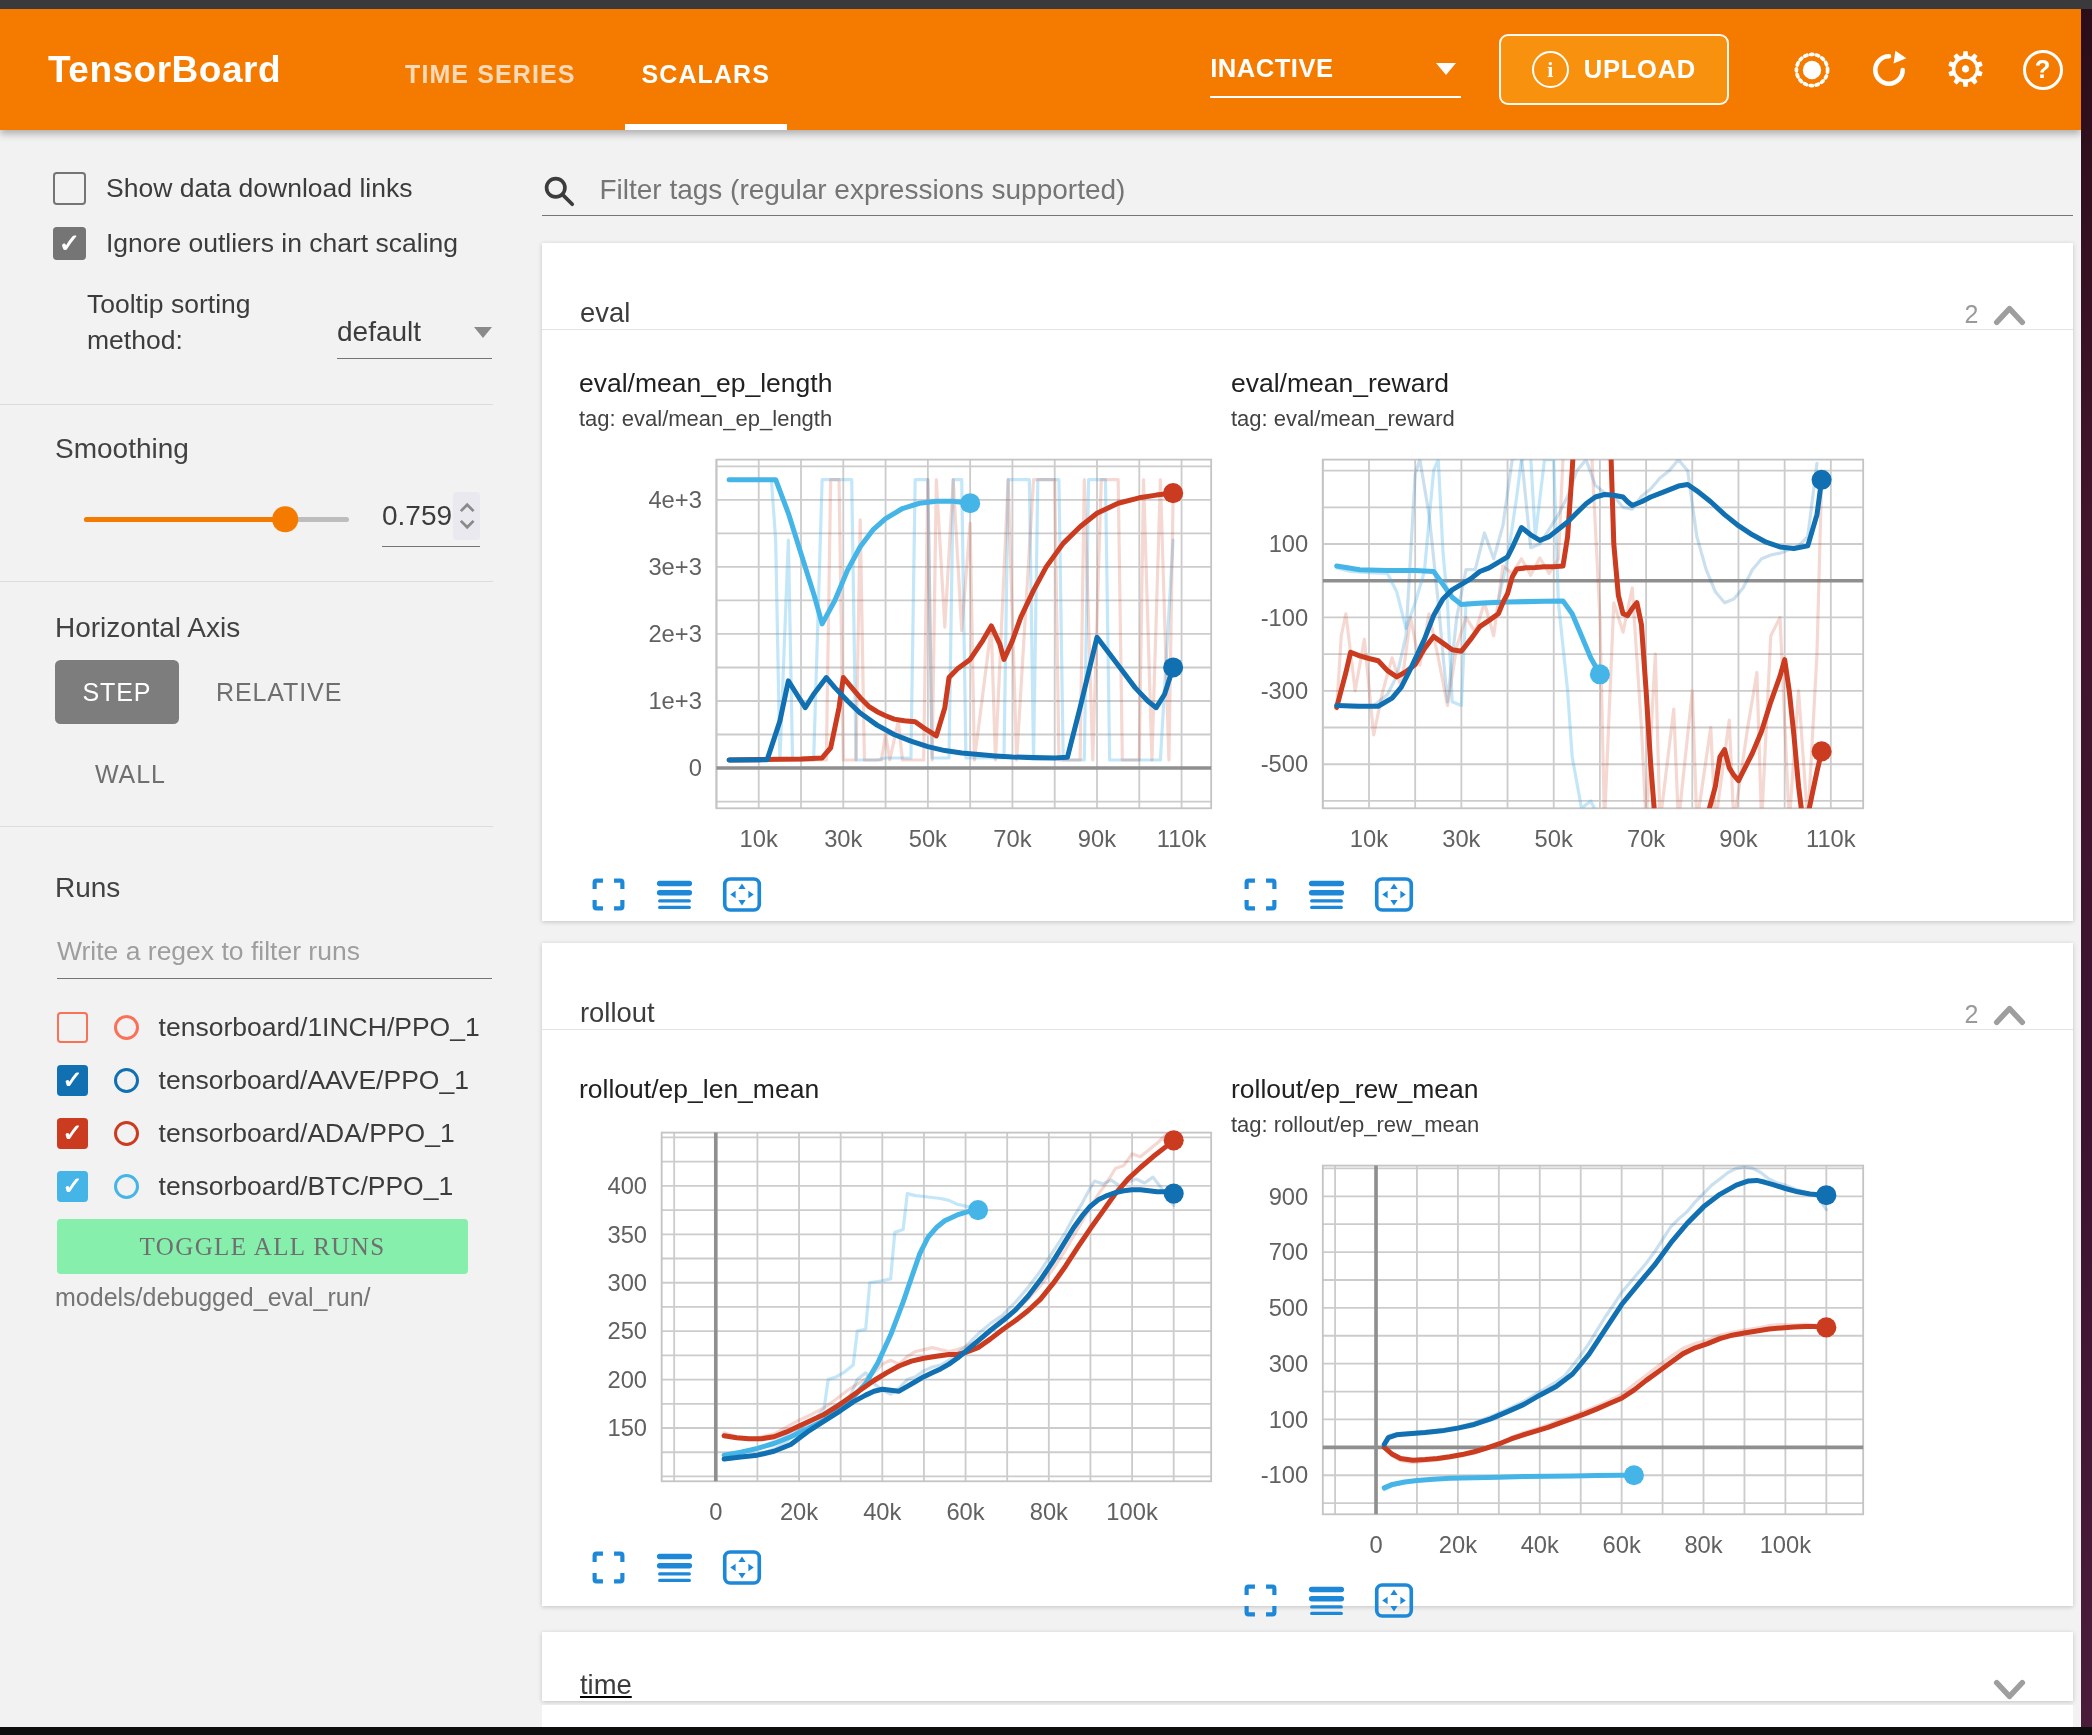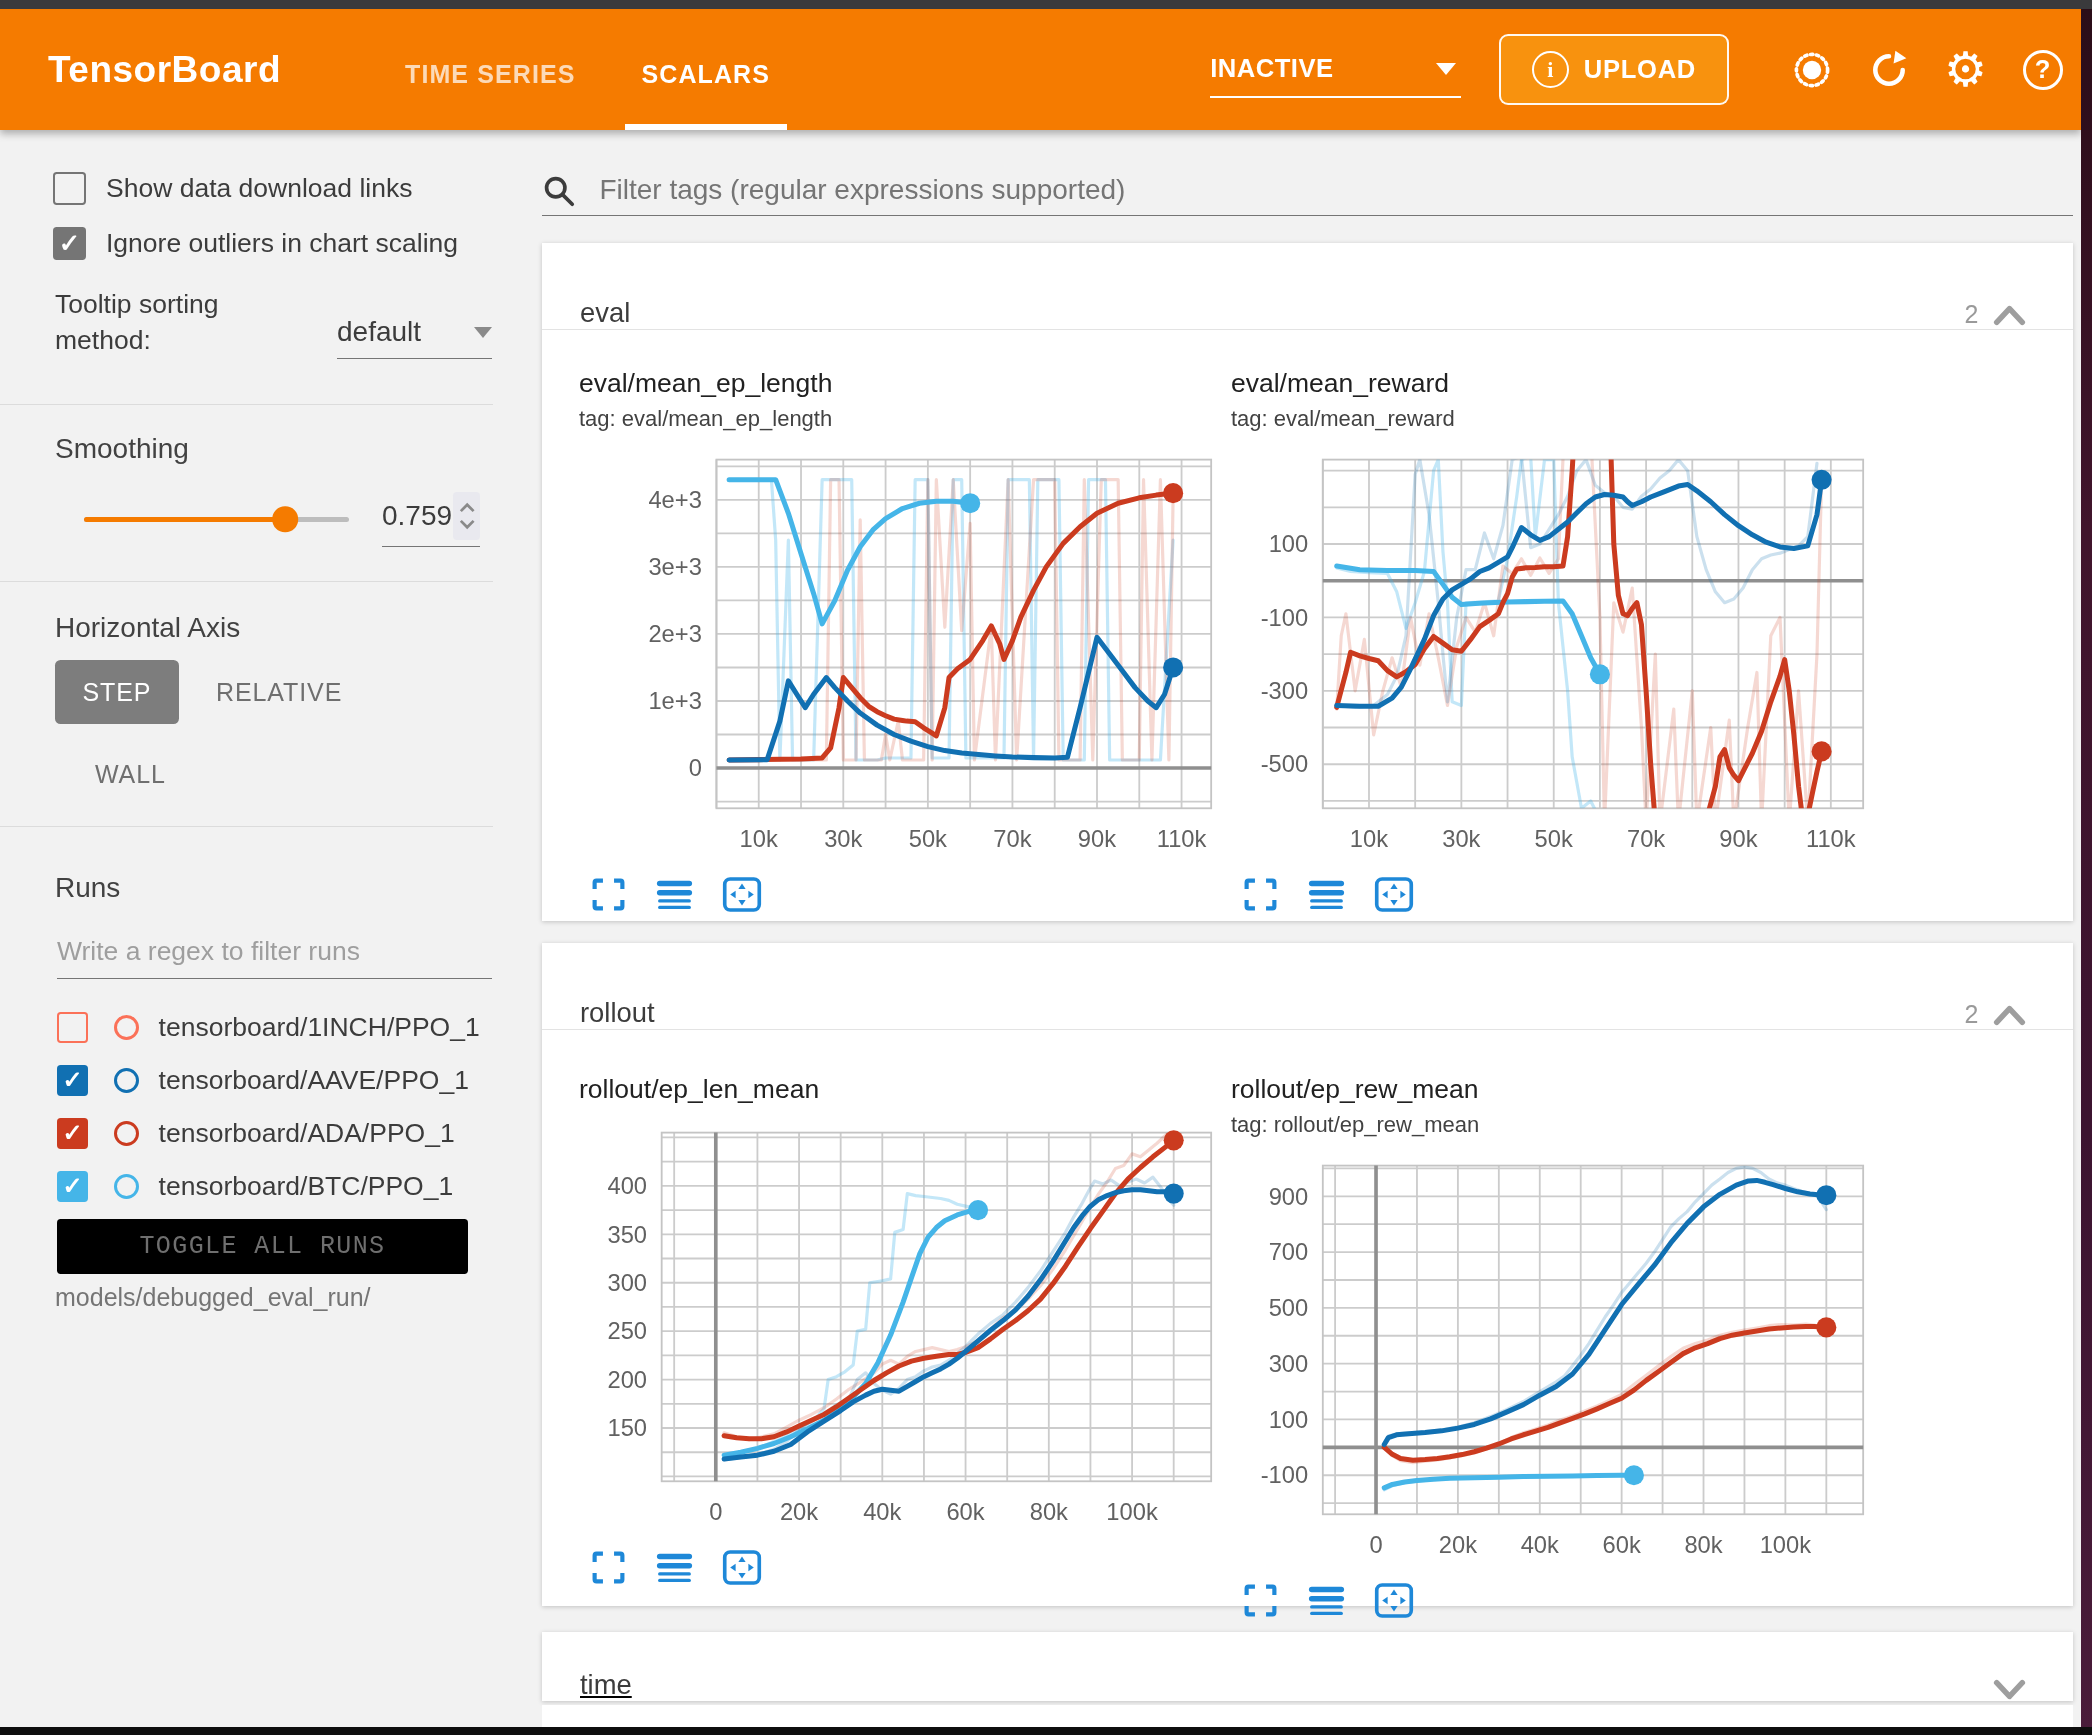--- a/index.html
+++ b/index.html
@@ -66,22 +66,22 @@
   .axis-opt { font-size:25px; color:#6f6f6f; letter-spacing:0.9px; cursor:pointer; }
   .regex-input { width:435px; border:none; background:transparent; border-bottom:1.8px solid #757575; font-size:26.5px; color:#3c3c3c;
                  padding:5.5px 0 11px 0; outline:none; font-family:"Liberation Sans",sans-serif; }
   .regex-input::placeholder { color:#9e9e9e; }
   .run-row { position:absolute; left:57px; display:flex; align-items:center; height:40px; }
   .run-checkbox { width:31px; height:31px; border:2.7px solid; border-radius:3.7px; display:flex; align-items:center; justify-content:center; cursor:pointer; flex:none; }
   .run-checkbox .check { color:#fff; font-size:24px; font-weight:bold; display:none; line-height:1; }
   .run-checkbox.checked .check { display:block; }
   .run-circle { width:25px; height:25px; border:3.2px solid; border-radius:50%; margin-left:25.6px; flex:none; cursor:pointer; }
   .run-label { font-size:26.5px; color:#3c3c3c; margin-left:20px; white-space:nowrap; }
-  .toggle-btn { position:absolute; left:57px; width:411px; height:55px; background:#000000; border-radius:3.7px; border:none;
-                color:#6f6f6f; font-size:25px; letter-spacing:1.4px; cursor:pointer; font-family:Liberation Mono, monospace; }
+  .toggle-btn { position:absolute; left:57px; width:411px; height:55px; background:#86efac; border-radius:3.7px; border:none;
+                color:#6f6f6f; font-size:25px; letter-spacing:1.4px; cursor:pointer; font-family:Liberation Serif, serif; }
   .runs-path { font-size:25px; color:#757575; }
 
   
   .main { position:absolute; left:493px; top:130px; width:1588px; height:1597px; background:#f2f2f2; overflow:hidden; }
   .filter-row { position:absolute; left:49px; top:35px; width:1531px; height:51px; display:flex; align-items:center; gap:16.4px;
                 border-bottom:1.8px solid #757575; }
   .filter-input { flex:1; border:none; background:transparent; outline:none; font-size:28px; color:#3c3c3c; font-family:"Liberation Sans",sans-serif;margin-left:8px; }
   .filter-input::placeholder { color:#757575; }
   .card { position:absolute; left:49px; width:1531px; background:#fff; box-shadow:0 0.9px 4.6px rgba(0,0,0,.2); }
   .card-header { height:86px; display:flex; align-items:flex-end; justify-content:space-between; padding:0 47px 0 38px; }
@@ -147,21 +147,21 @@
     <span class="opt-label">Show data download links</span>
   </div>
   <div class="sb-abs opt-row" style="left:53px; top:97px;">
     <span class="opt-box checked">
         <span class="check">✓</span>
       </span>
     <span class="opt-label">Ignore outliers in chart scaling</span>
   </div>
 
   <div class="sb-abs tooltip-row" style="left:55px; top:157px;">
-    <div class="tooltip-label" style="width:196px;">Tooltip sorting method:</div>
+    <div class="tooltip-label" style="width:196px;margin-left:32px;">Tooltip sorting method:</div>
     <div class="dd">
       <span class="dd-val">default</span>
       <span class="caret"></span>
     </div>
   </div>
 
   <div class="sb-divider" style="top:274px;"></div>
 
   <div class="sb-abs sb-title" style="left:55px; top:303px;">Smoothing</div>
   <div class="sb-abs slider-row" style="left:84px; top:362px;">

